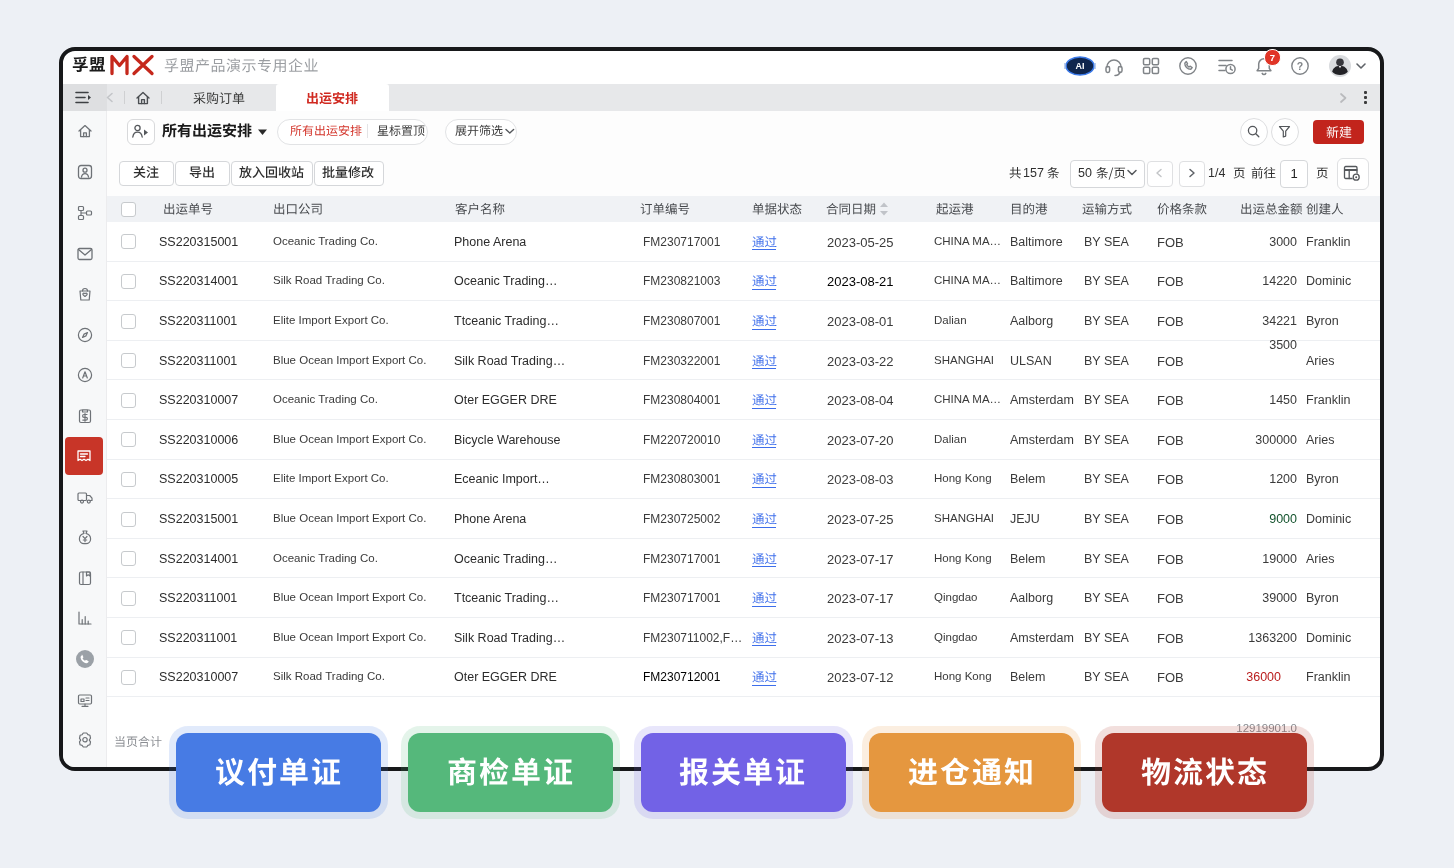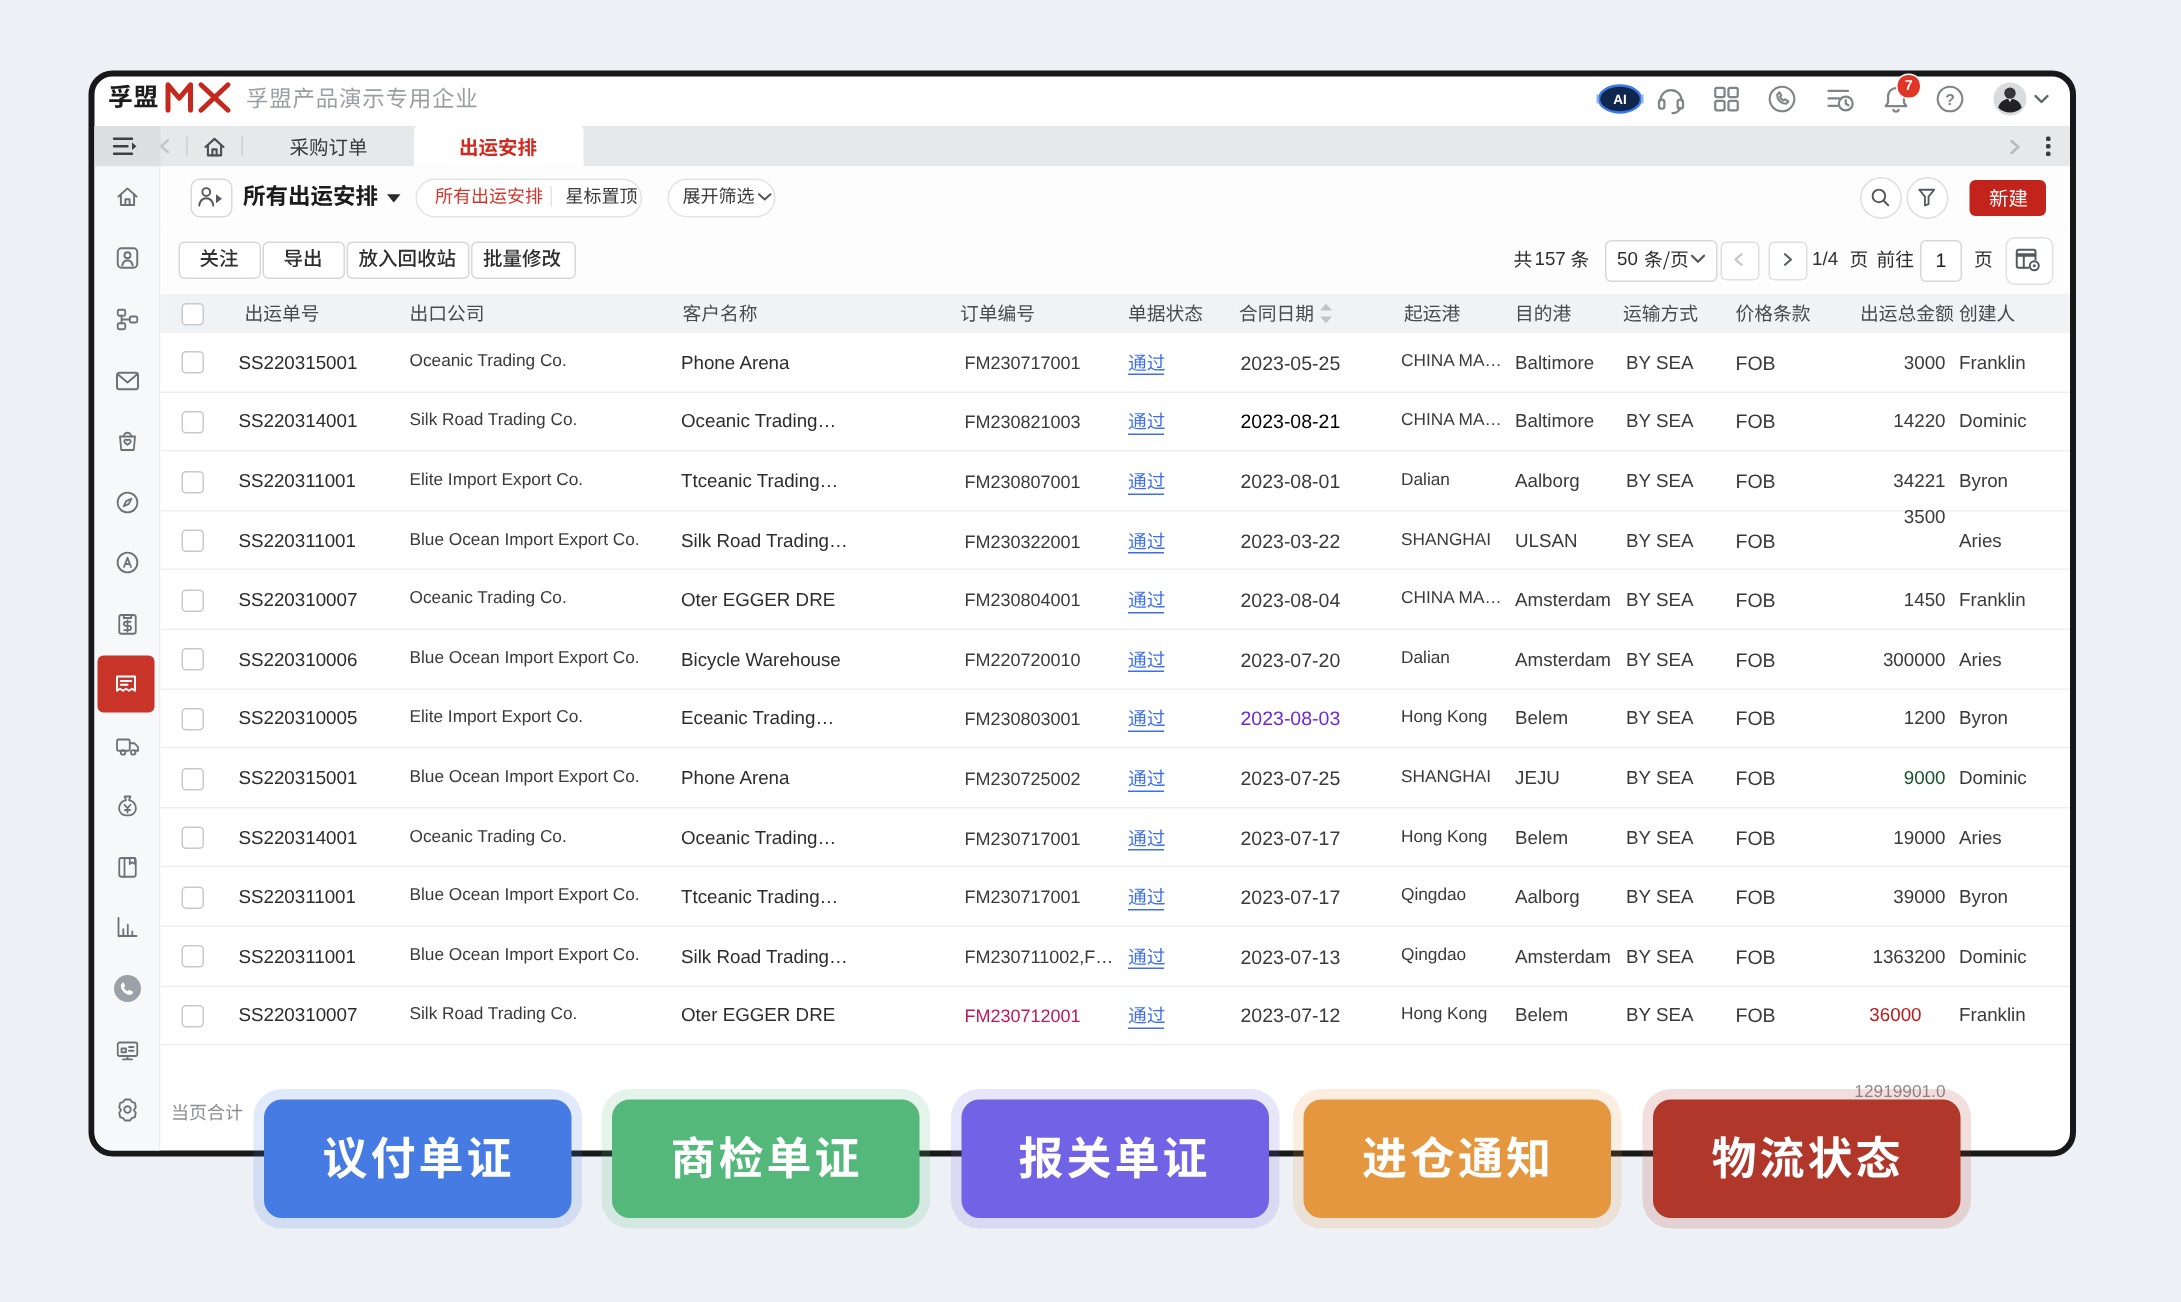--- a/index.html
+++ b/index.html
@@ -626,30 +626,30 @@
 <div style="position:absolute;left:934px;top:439.8px;transform:translateY(-50%);font:400 11.5px 'Liberation Sans',sans-serif;color:#3a3a3a;white-space:nowrap;line-height:1">Dalian</div>
 <div style="position:absolute;left:1010px;top:439.8px;transform:translateY(-50%);font:400 12.5px 'Liberation Sans',sans-serif;color:#3a3a3a;white-space:nowrap;line-height:1">Amsterdam</div>
 <div style="position:absolute;left:1084px;top:439.8px;transform:translateY(-50%);font:400 12.5px 'Liberation Sans',sans-serif;color:#3a3a3a;white-space:nowrap;line-height:1">BY SEA</div>
 <div style="position:absolute;left:1157px;top:439.8px;transform:translateY(-50%);font:400 13px 'Liberation Sans',sans-serif;color:#3a3a3a;white-space:nowrap;line-height:1">FOB</div>
 <div style="position:absolute;right:157px;top:439.8px;transform:translateY(-50%);font:400 12.5px 'Liberation Sans',sans-serif;color:#3a3a3a;white-space:nowrap;line-height:1">300000</div>
 <div style="position:absolute;left:1306px;top:439.8px;transform:translateY(-50%);font:400 12.5px 'Liberation Sans',sans-serif;color:#3a3a3a;white-space:nowrap;line-height:1">Aries</div>
 <div style="position:absolute;left:107px;top:498.2px;width:1273px;height:1px;background:#edeff2"></div>
 <div style="position:absolute;left:121px;top:471.90000000000003px;width:15px;height:15px;border:1.5px solid #c7cacd;border-radius:3px;background:#fff;box-sizing:border-box"></div>
 <div style="position:absolute;left:159px;top:479.40000000000003px;transform:translateY(-50%);font:400 12.5px 'Liberation Sans',sans-serif;color:#2c2c2c;white-space:nowrap;line-height:1">SS220310005</div>
 <div style="position:absolute;left:273px;top:479.40000000000003px;transform:translateY(-50%);font:400 11.5px 'Liberation Sans',sans-serif;color:#3a3a3a;white-space:nowrap;line-height:1">Elite Import Export Co.</div>
-<div style="position:absolute;left:454px;top:479.40000000000003px;transform:translateY(-50%);font:400 12.5px 'Liberation Sans',sans-serif;color:#2c2c2c;white-space:nowrap;line-height:1">Eceanic Trading…</div>
+<div style="position:absolute;left:454px;top:479.40000000000003px;transform:translateY(-50%);font:400 12.5px 'Liberation Sans',sans-serif;color:#2c2c2c;white-space:nowrap;line-height:1">Eceanic Import…</div>
 <div style="position:absolute;left:643px;top:479.40000000000003px;transform:translateY(-50%);font:400 12px 'Liberation Sans',sans-serif;color:#3a3a3a;white-space:nowrap;line-height:1">FM230803001</div>
 <svg class="z" style="left:752.0px;top:471.4px" width="27" height="17">
     <g fill="#3d6eeb" transform="translate(0,12.5) scale(0.01250)">
       <use href="#q88" x="0"></use>
       <use href="#q89" x="1000"></use>
     </g>
   </svg>
 <div style="position:absolute;left:752px;top:486.9px;width:24px;height:1px;background:#3d6eeb"></div>
-<div style="position:absolute;left:827px;top:479.40000000000003px;transform:translateY(-50%);font:400 13px 'Liberation Sans',sans-serif;color:#6d28d9;white-space:nowrap;line-height:1">2023-08-03</div>
+<div style="position:absolute;left:827px;top:479.40000000000003px;transform:translateY(-50%);font:400 13px 'Liberation Sans',sans-serif;color:#404040;white-space:nowrap;line-height:1">2023-08-03</div>
 <div style="position:absolute;left:934px;top:479.40000000000003px;transform:translateY(-50%);font:400 11.5px 'Liberation Sans',sans-serif;color:#3a3a3a;white-space:nowrap;line-height:1">Hong Kong</div>
 <div style="position:absolute;left:1010px;top:479.40000000000003px;transform:translateY(-50%);font:400 12.5px 'Liberation Sans',sans-serif;color:#3a3a3a;white-space:nowrap;line-height:1">Belem</div>
 <div style="position:absolute;left:1084px;top:479.40000000000003px;transform:translateY(-50%);font:400 12.5px 'Liberation Sans',sans-serif;color:#3a3a3a;white-space:nowrap;line-height:1">BY SEA</div>
 <div style="position:absolute;left:1157px;top:479.40000000000003px;transform:translateY(-50%);font:400 13px 'Liberation Sans',sans-serif;color:#3a3a3a;white-space:nowrap;line-height:1">FOB</div>
 <div style="position:absolute;right:157px;top:479.40000000000003px;transform:translateY(-50%);font:400 12.5px 'Liberation Sans',sans-serif;color:#3a3a3a;white-space:nowrap;line-height:1">1200</div>
 <div style="position:absolute;left:1306px;top:479.40000000000003px;transform:translateY(-50%);font:400 12.5px 'Liberation Sans',sans-serif;color:#3a3a3a;white-space:nowrap;line-height:1">Byron</div>
 <div style="position:absolute;left:107px;top:537.8px;width:1273px;height:1px;background:#edeff2"></div>
 <div style="position:absolute;left:121px;top:511.5px;width:15px;height:15px;border:1.5px solid #c7cacd;border-radius:3px;background:#fff;box-sizing:border-box"></div>
 <div style="position:absolute;left:159px;top:519.0px;transform:translateY(-50%);font:400 12.5px 'Liberation Sans',sans-serif;color:#2c2c2c;white-space:nowrap;line-height:1">SS220315001</div>
 <div style="position:absolute;left:273px;top:519.0px;transform:translateY(-50%);font:400 11.5px 'Liberation Sans',sans-serif;color:#3a3a3a;white-space:nowrap;line-height:1">Blue Ocean Import Export Co.</div>
@@ -727,21 +727,21 @@
 <div style="position:absolute;left:1010px;top:637.8px;transform:translateY(-50%);font:400 12.5px 'Liberation Sans',sans-serif;color:#3a3a3a;white-space:nowrap;line-height:1">Amsterdam</div>
 <div style="position:absolute;left:1084px;top:637.8px;transform:translateY(-50%);font:400 12.5px 'Liberation Sans',sans-serif;color:#3a3a3a;white-space:nowrap;line-height:1">BY SEA</div>
 <div style="position:absolute;left:1157px;top:637.8px;transform:translateY(-50%);font:400 13px 'Liberation Sans',sans-serif;color:#3a3a3a;white-space:nowrap;line-height:1">FOB</div>
 <div style="position:absolute;right:157px;top:637.8px;transform:translateY(-50%);font:400 12.5px 'Liberation Sans',sans-serif;color:#3a3a3a;white-space:nowrap;line-height:1">1363200</div>
 <div style="position:absolute;left:1306px;top:637.8px;transform:translateY(-50%);font:400 12.5px 'Liberation Sans',sans-serif;color:#3a3a3a;white-space:nowrap;line-height:1">Dominic</div>
 <div style="position:absolute;left:107px;top:696.2px;width:1273px;height:1px;background:#edeff2"></div>
 <div style="position:absolute;left:121px;top:669.9px;width:15px;height:15px;border:1.5px solid #c7cacd;border-radius:3px;background:#fff;box-sizing:border-box"></div>
 <div style="position:absolute;left:159px;top:677.4px;transform:translateY(-50%);font:400 12.5px 'Liberation Sans',sans-serif;color:#2c2c2c;white-space:nowrap;line-height:1">SS220310007</div>
 <div style="position:absolute;left:273px;top:677.4px;transform:translateY(-50%);font:400 11.5px 'Liberation Sans',sans-serif;color:#3a3a3a;white-space:nowrap;line-height:1">Silk Road Trading Co.</div>
 <div style="position:absolute;left:454px;top:677.4px;transform:translateY(-50%);font:400 12.5px 'Liberation Sans',sans-serif;color:#2c2c2c;white-space:nowrap;line-height:1">Oter EGGER DRE</div>
-<div style="position:absolute;left:643px;top:677.4px;transform:translateY(-50%);font:400 12px 'Liberation Sans',sans-serif;color:#be185d;white-space:nowrap;line-height:1">FM230712001</div>
+<div style="position:absolute;left:643px;top:677.4px;transform:translateY(-50%);font:400 12px 'Liberation Sans',sans-serif;color:#000000;white-space:nowrap;line-height:1">FM230712001</div>
 <svg class="z" style="left:752.0px;top:669.4px" width="27" height="17">
     <g fill="#3d6eeb" transform="translate(0,12.5) scale(0.01250)">
       <use href="#q88" x="0"></use>
       <use href="#q89" x="1000"></use>
     </g>
   </svg>
 <div style="position:absolute;left:752px;top:684.9px;width:24px;height:1px;background:#3d6eeb"></div>
 <div style="position:absolute;left:827px;top:677.4px;transform:translateY(-50%);font:400 13px 'Liberation Sans',sans-serif;color:#3a3a3a;white-space:nowrap;line-height:1">2023-07-12</div>
 <div style="position:absolute;left:934px;top:677.4px;transform:translateY(-50%);font:400 11.5px 'Liberation Sans',sans-serif;color:#3a3a3a;white-space:nowrap;line-height:1">Hong Kong</div>
 <div style="position:absolute;left:1010px;top:677.4px;transform:translateY(-50%);font:400 12.5px 'Liberation Sans',sans-serif;color:#3a3a3a;white-space:nowrap;line-height:1">Belem</div>

